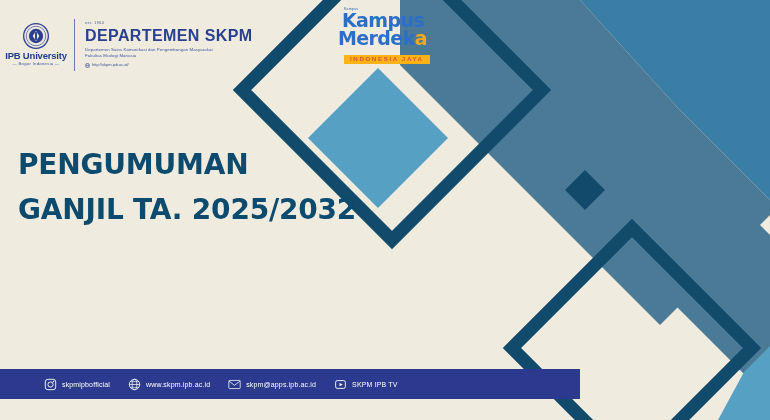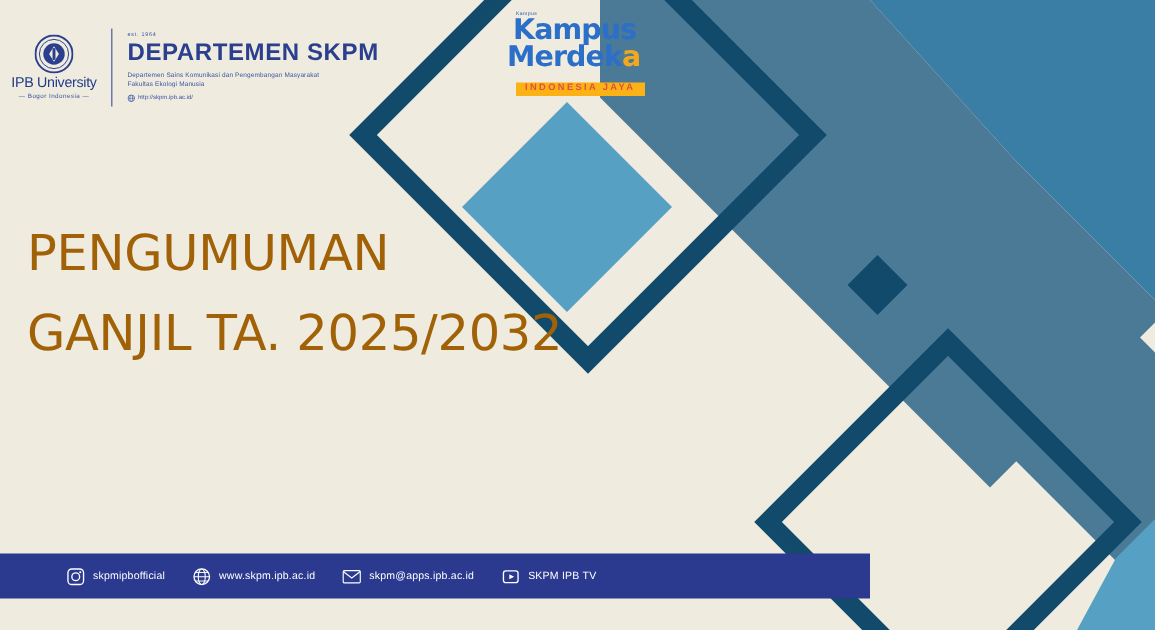--- a/index.html
+++ b/index.html
@@ -25,21 +25,21 @@
     padding-left:8px;box-sizing:border-box;
     z-index:6;
   }
   .ipb-logo{
     width:56px;height:52px;
     display:flex;flex-direction:column;align-items:center;justify-content:center;
     flex:0 0 auto;
   }
   .ipb-seal{width:26px;height:26px;display:block;}
   .ipb-name{
-    font-size:9.5px;font-weight:normal;color:#1F3C88;letter-spacing:-.2px;
+    font-size:9.5px;font-weight:bold;color:#1F3C88;letter-spacing:-.2px;
     line-height:1;margin-top:2px;white-space:nowrap;
   }
   .ipb-sub{
     font-size:4.2px;color:#3B55A0;letter-spacing:.3px;line-height:1;
     margin-top:1.5px;white-space:nowrap;
   }
   .vrule{width:1px;height:52px;background:#3B55A0;opacity:.75;flex:0 0 auto;}
   .dept{display:flex;flex-direction:column;justify-content:center;gap:0;}
   .dept-eyebrow{font-size:3.6px;color:#3B55A0;letter-spacing:.5px;line-height:1;margin-bottom:2px;}
   .dept-title{
@@ -74,24 +74,24 @@
   .km-ribbon{
     display:inline-block;background:#FBB216;color:#E0523C;
     font-size:6.2px;font-weight:bold;letter-spacing:1.6px;
     padding:1.5px 6px 1.5px 6px;margin-left:6px;margin-top:2px;
     line-height:1;
   }
 
   
   .headline{
     position:absolute;left:18px;top:142px;z-index:8;
-    color:#a16207;
+    color:#0c4a6e;
     font-family:"DejaVu Sans", sans-serif;
-    font-weight:normal;
-    font-size:33px;
+    font-weight:bold;
+    font-size:28px;
     line-height:1.62;
     letter-spacing:-.2px;
     white-space:nowrap;
   }
   .headline div{margin:0;padding:0;}
 
   
   .footer{
     position:absolute;left:0;top:369px;width:580px;height:30px;
     background:#2B3A8F;z-index:9;

